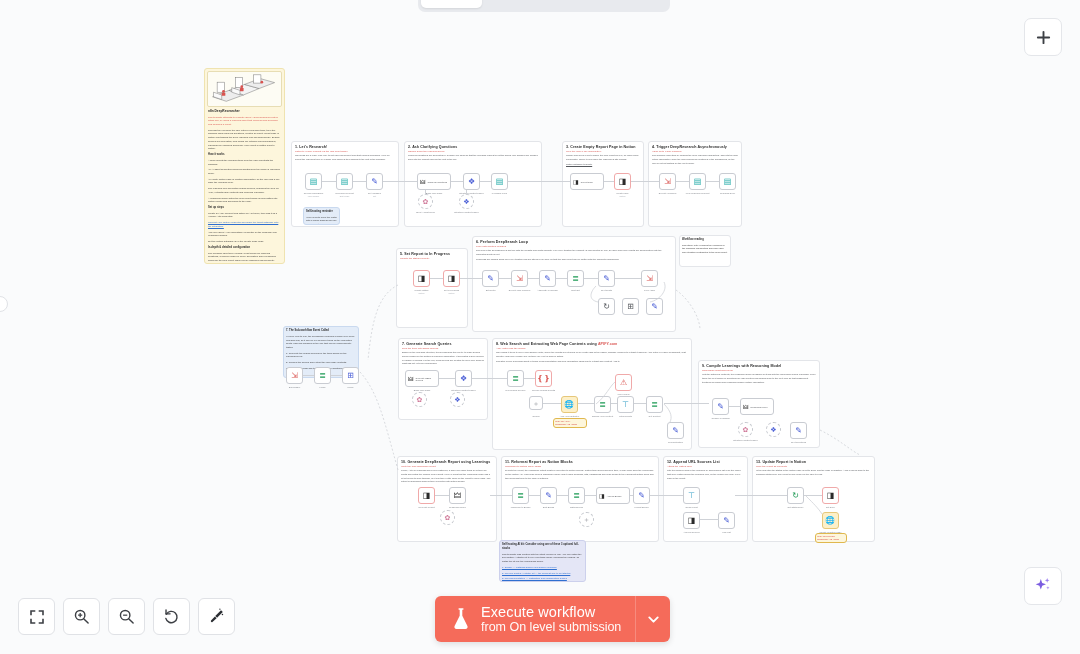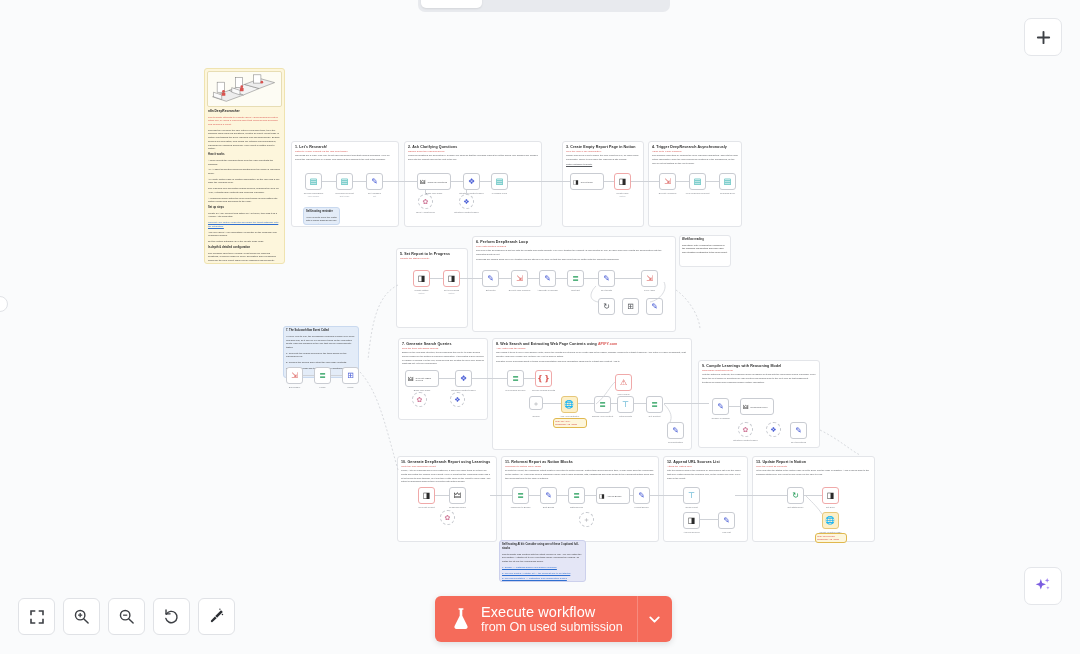--- a/index.html
+++ b/index.html
@@ -636,21 +636,21 @@
   </div>
 
   <div class="exec">
     <div class="flask">
       <svg width="20" height="24" viewBox="0 0 20 24" fill="#ffffff">
         <path d="M7.6 1.2h4.8v1.6h-1.1v6.0l5.1 10.2c.7 1.4-.3 3.0-1.9 3.0H5.5c-1.6 0-2.6-1.6-1.9-3.0l5.1-10.2v-6.0H7.6z"></path>
       </svg>
     </div>
     <div class="txt">
       <div class="t1">Execute workflow</div>
-      <div class="t2">from On used submission</div>
+      <div class="t2">from On level submission</div>
     </div>
     <div class="sep"></div>
     <div class="chev">
       <svg width="15" height="15" viewBox="0 0 16 16" fill="none" stroke="#ffffff" stroke-width="2" stroke-linecap="round" stroke-linejoin="round">
         <path d="M3.5 5.8L8 10.3l4.5-4.5"></path>
       </svg>
     </div>
   </div>
 
   <div class="corner plus">

